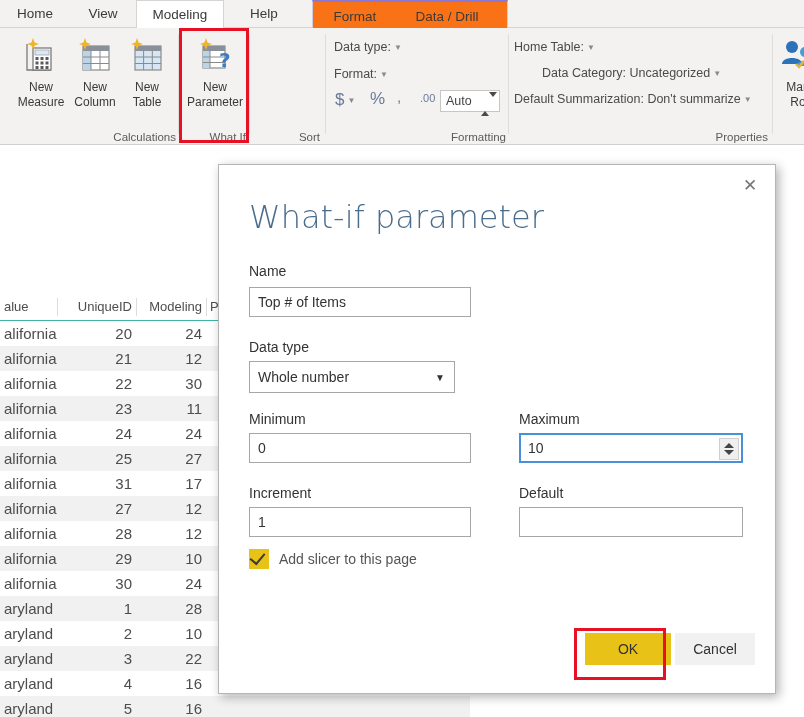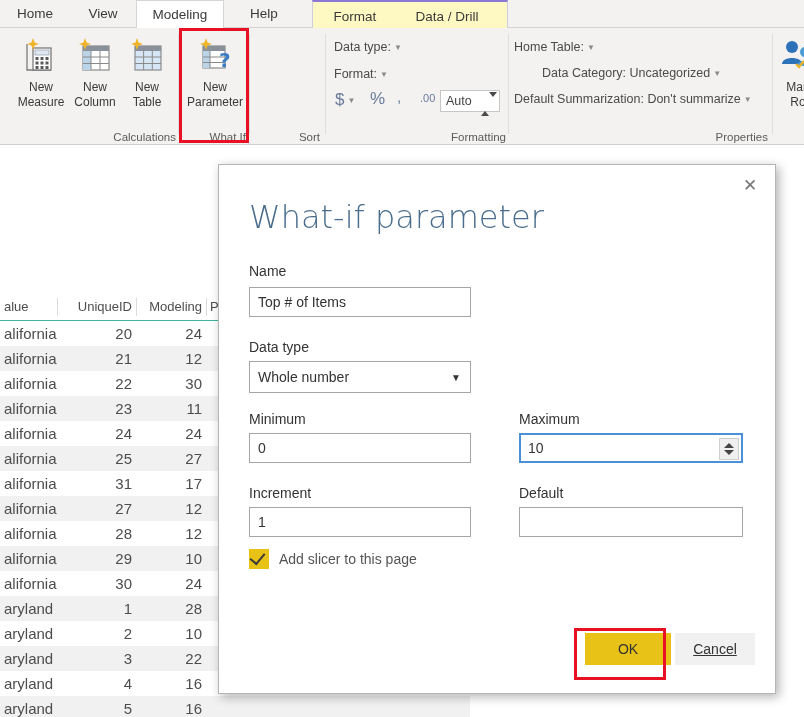--- a/index.html
+++ b/index.html
@@ -28,21 +28,21 @@
   }
   .tab.active {
     background: #ffffff;
     border-left: 1px solid #d6d4d2;
     border-right: 1px solid #d6d4d2;
     border-top: 1px solid #d6d4d2;
     z-index: 3;
   }
   .ctx-group {
     position: absolute; top: 0; left: 312px; width: 196px; height: 28px;
-    background: #fef9c3;
+    background: #f97316;
     border-top: 2px solid #8b78d4;
     border-left: 1px solid #cfcde0;
     border-right: 1px solid #cfcde0;
     z-index: 2;
   }
   .ctx-tab {
     position: absolute; top: 2px; height: 26px; line-height: 26px;
     text-align: center; font-size: 13.5px; color: #3b3a39;
   }
 
@@ -169,21 +169,21 @@
     border-right: 2.5px solid #3b3a39; border-bottom: 2.5px solid #3b3a39;
     transform: rotate(40deg);
   }
   .chklabel { position: absolute; left: 30px; top: 0; line-height: 20px; font-size: 14px; color: #555; white-space:nowrap; }
 
   .btn {
     position: absolute; height: 32px; line-height: 32px; text-align: center;
     font-size: 14px; cursor: default;
   }
   .btn-ok { background: #e8c216; color: #333; }
-  .btn-cancel { background: #f1f1f1; color: #333; text-decoration: underline; }
+  .btn-cancel { background: #f1f1f1; color: #333; }
 </style>
 </head>
 <body>
 
 <div id="app">
 
   <div class="tabstrip">
     <div class="ctx-group">
       <div class="ctx-tab" style="left:6px;width:72px;">Format</div>
       <div class="ctx-tab" style="left:84px;width:100px;">Data / Drill</div>
@@ -438,21 +438,21 @@
   <div class="dlg-shadow">
 
     <div class="dlg-close">✕</div>
 
     <div class="dlg-title">What-if parameter</div>
 
     <div class="flabel" style="left:30px;top:98px;">Name</div>
     <div class="finput" style="left:30px;top:122px;width:222px;">Top # of Items</div>
 
     <div class="flabel" style="left:30px;top:174px;">Data type</div>
-    <div class="fselect" style="left:30px;top:196px;width:222px;">
+    <div class="fselect" style="left:30px;top:196px;width:206px;">
       <span>Whole number</span>
       <span class="arr">▼</span>
     </div>
 
     <div class="flabel" style="left:30px;top:246px;">Minimum</div>
     <div class="finput" style="left:30px;top:268px;width:222px;">0</div>
 
     <div class="flabel" style="left:300px;top:246px;">Maximum</div>
     <div class="finput focus" style="left:300px;top:268px;width:224px;">
       <span>10</span>

